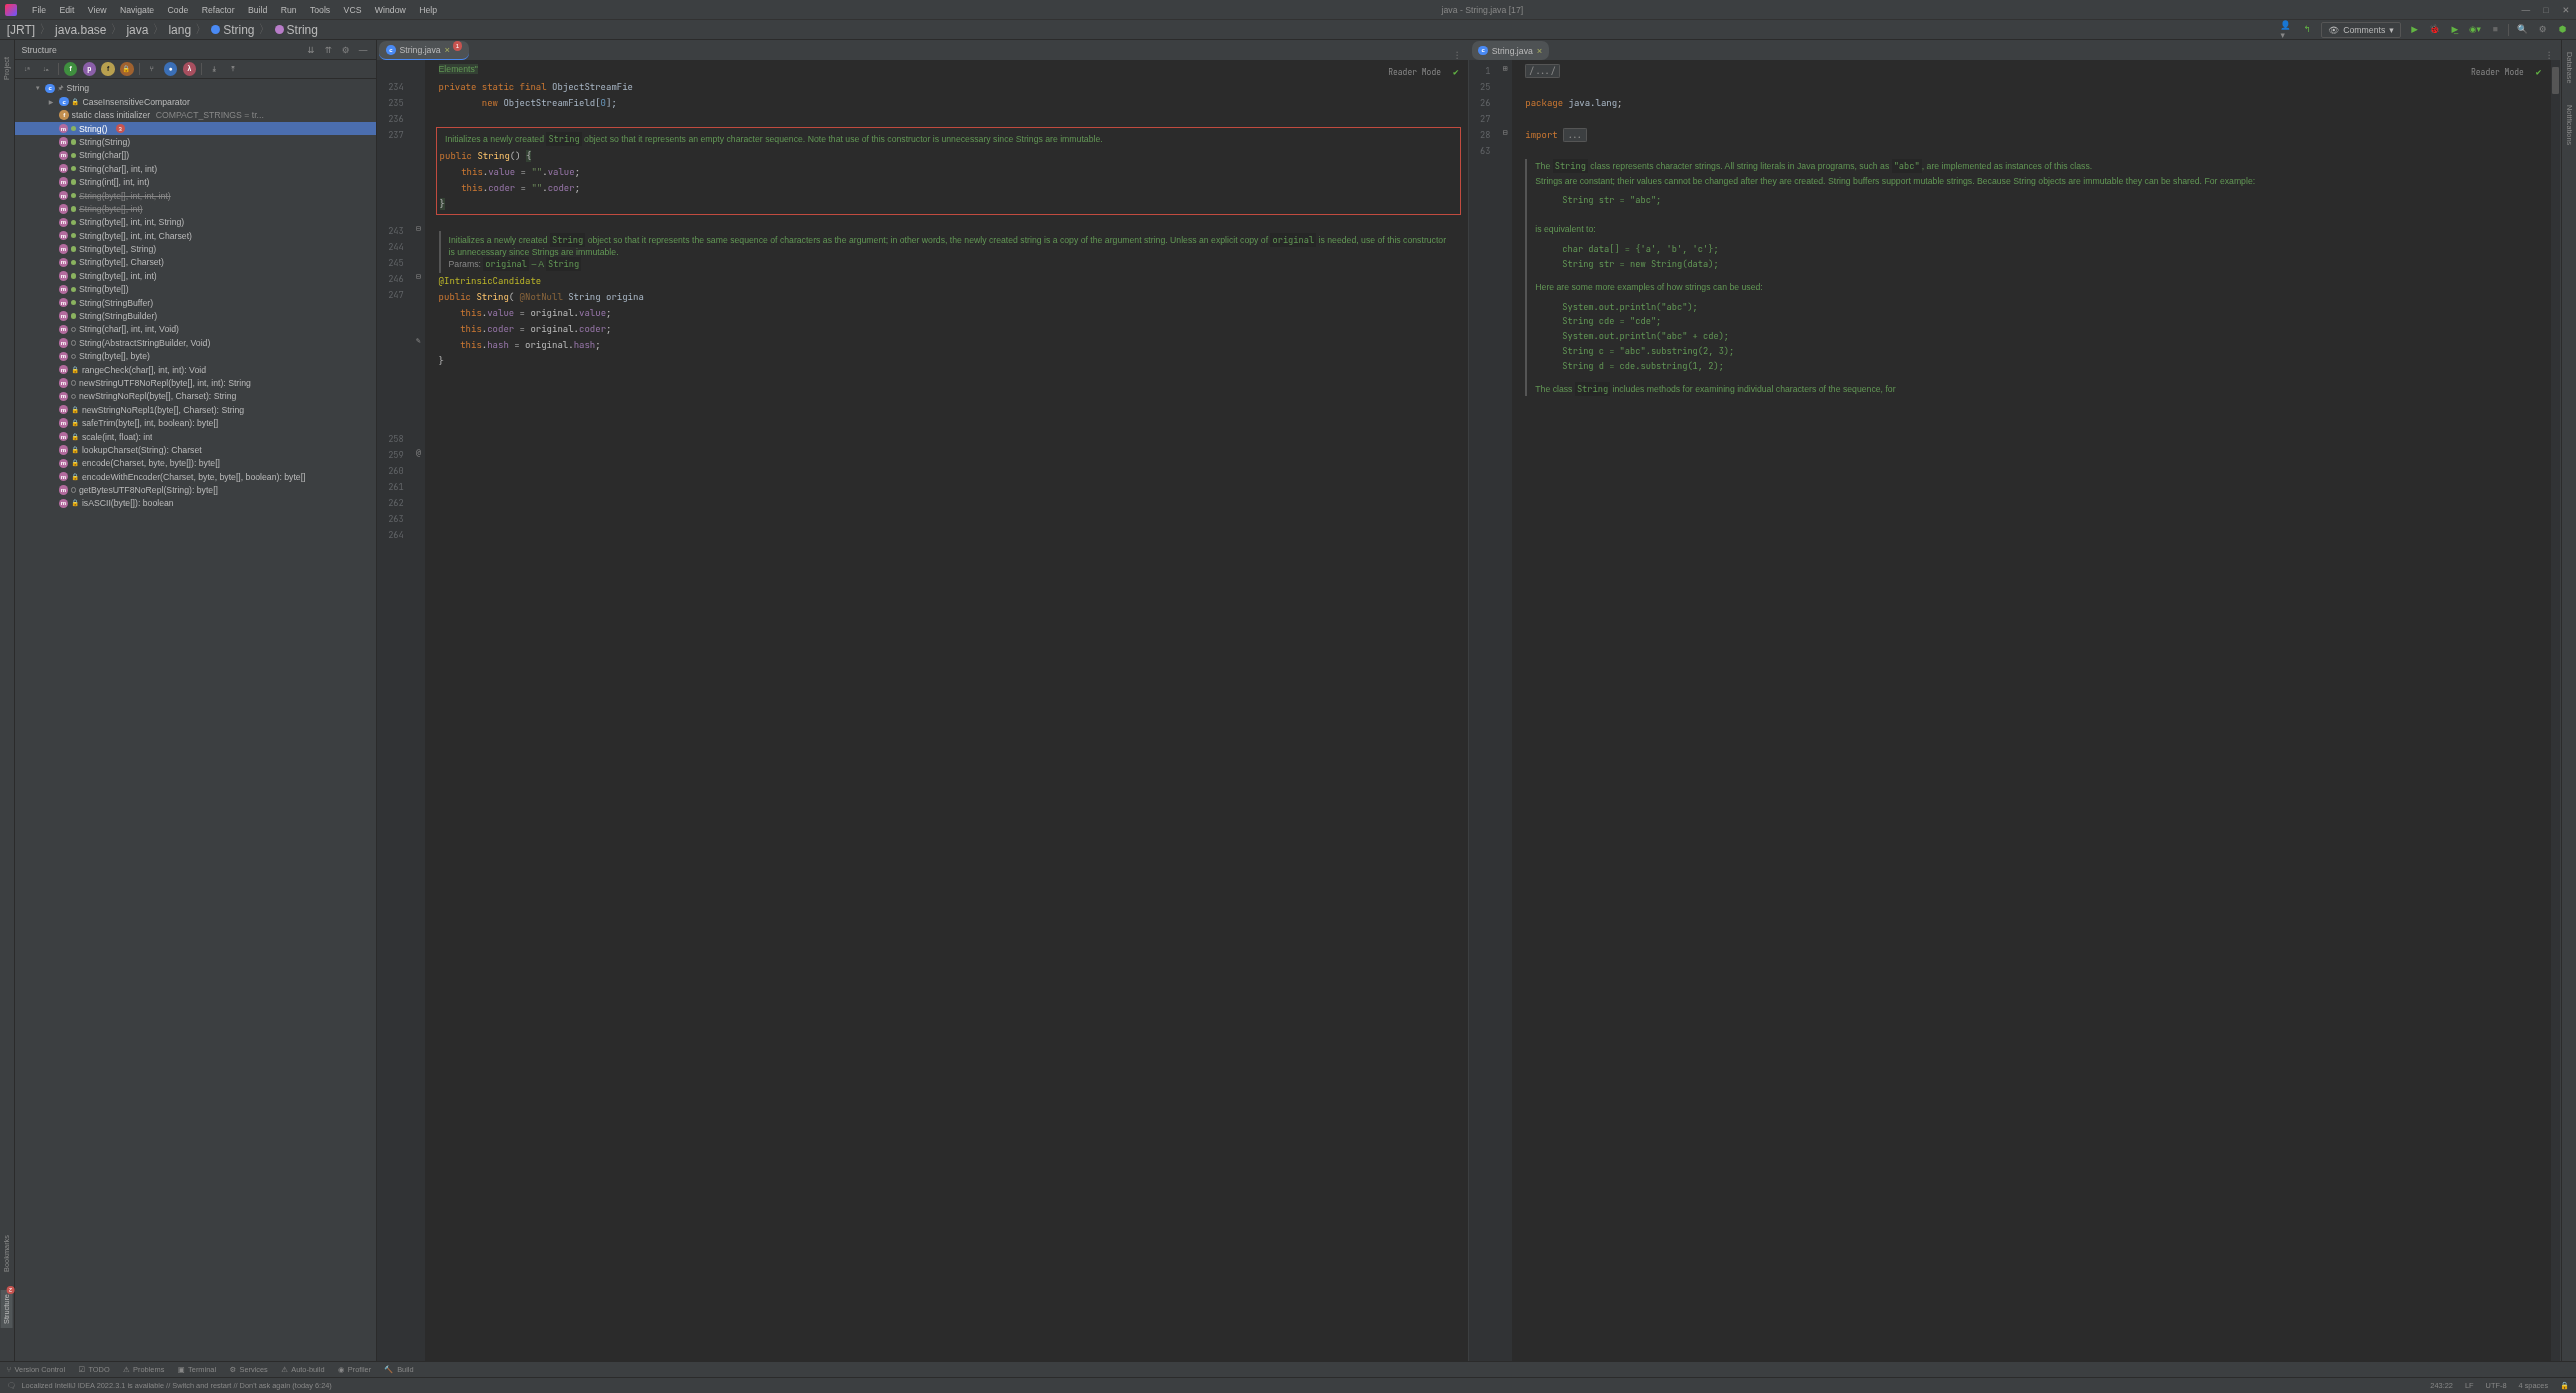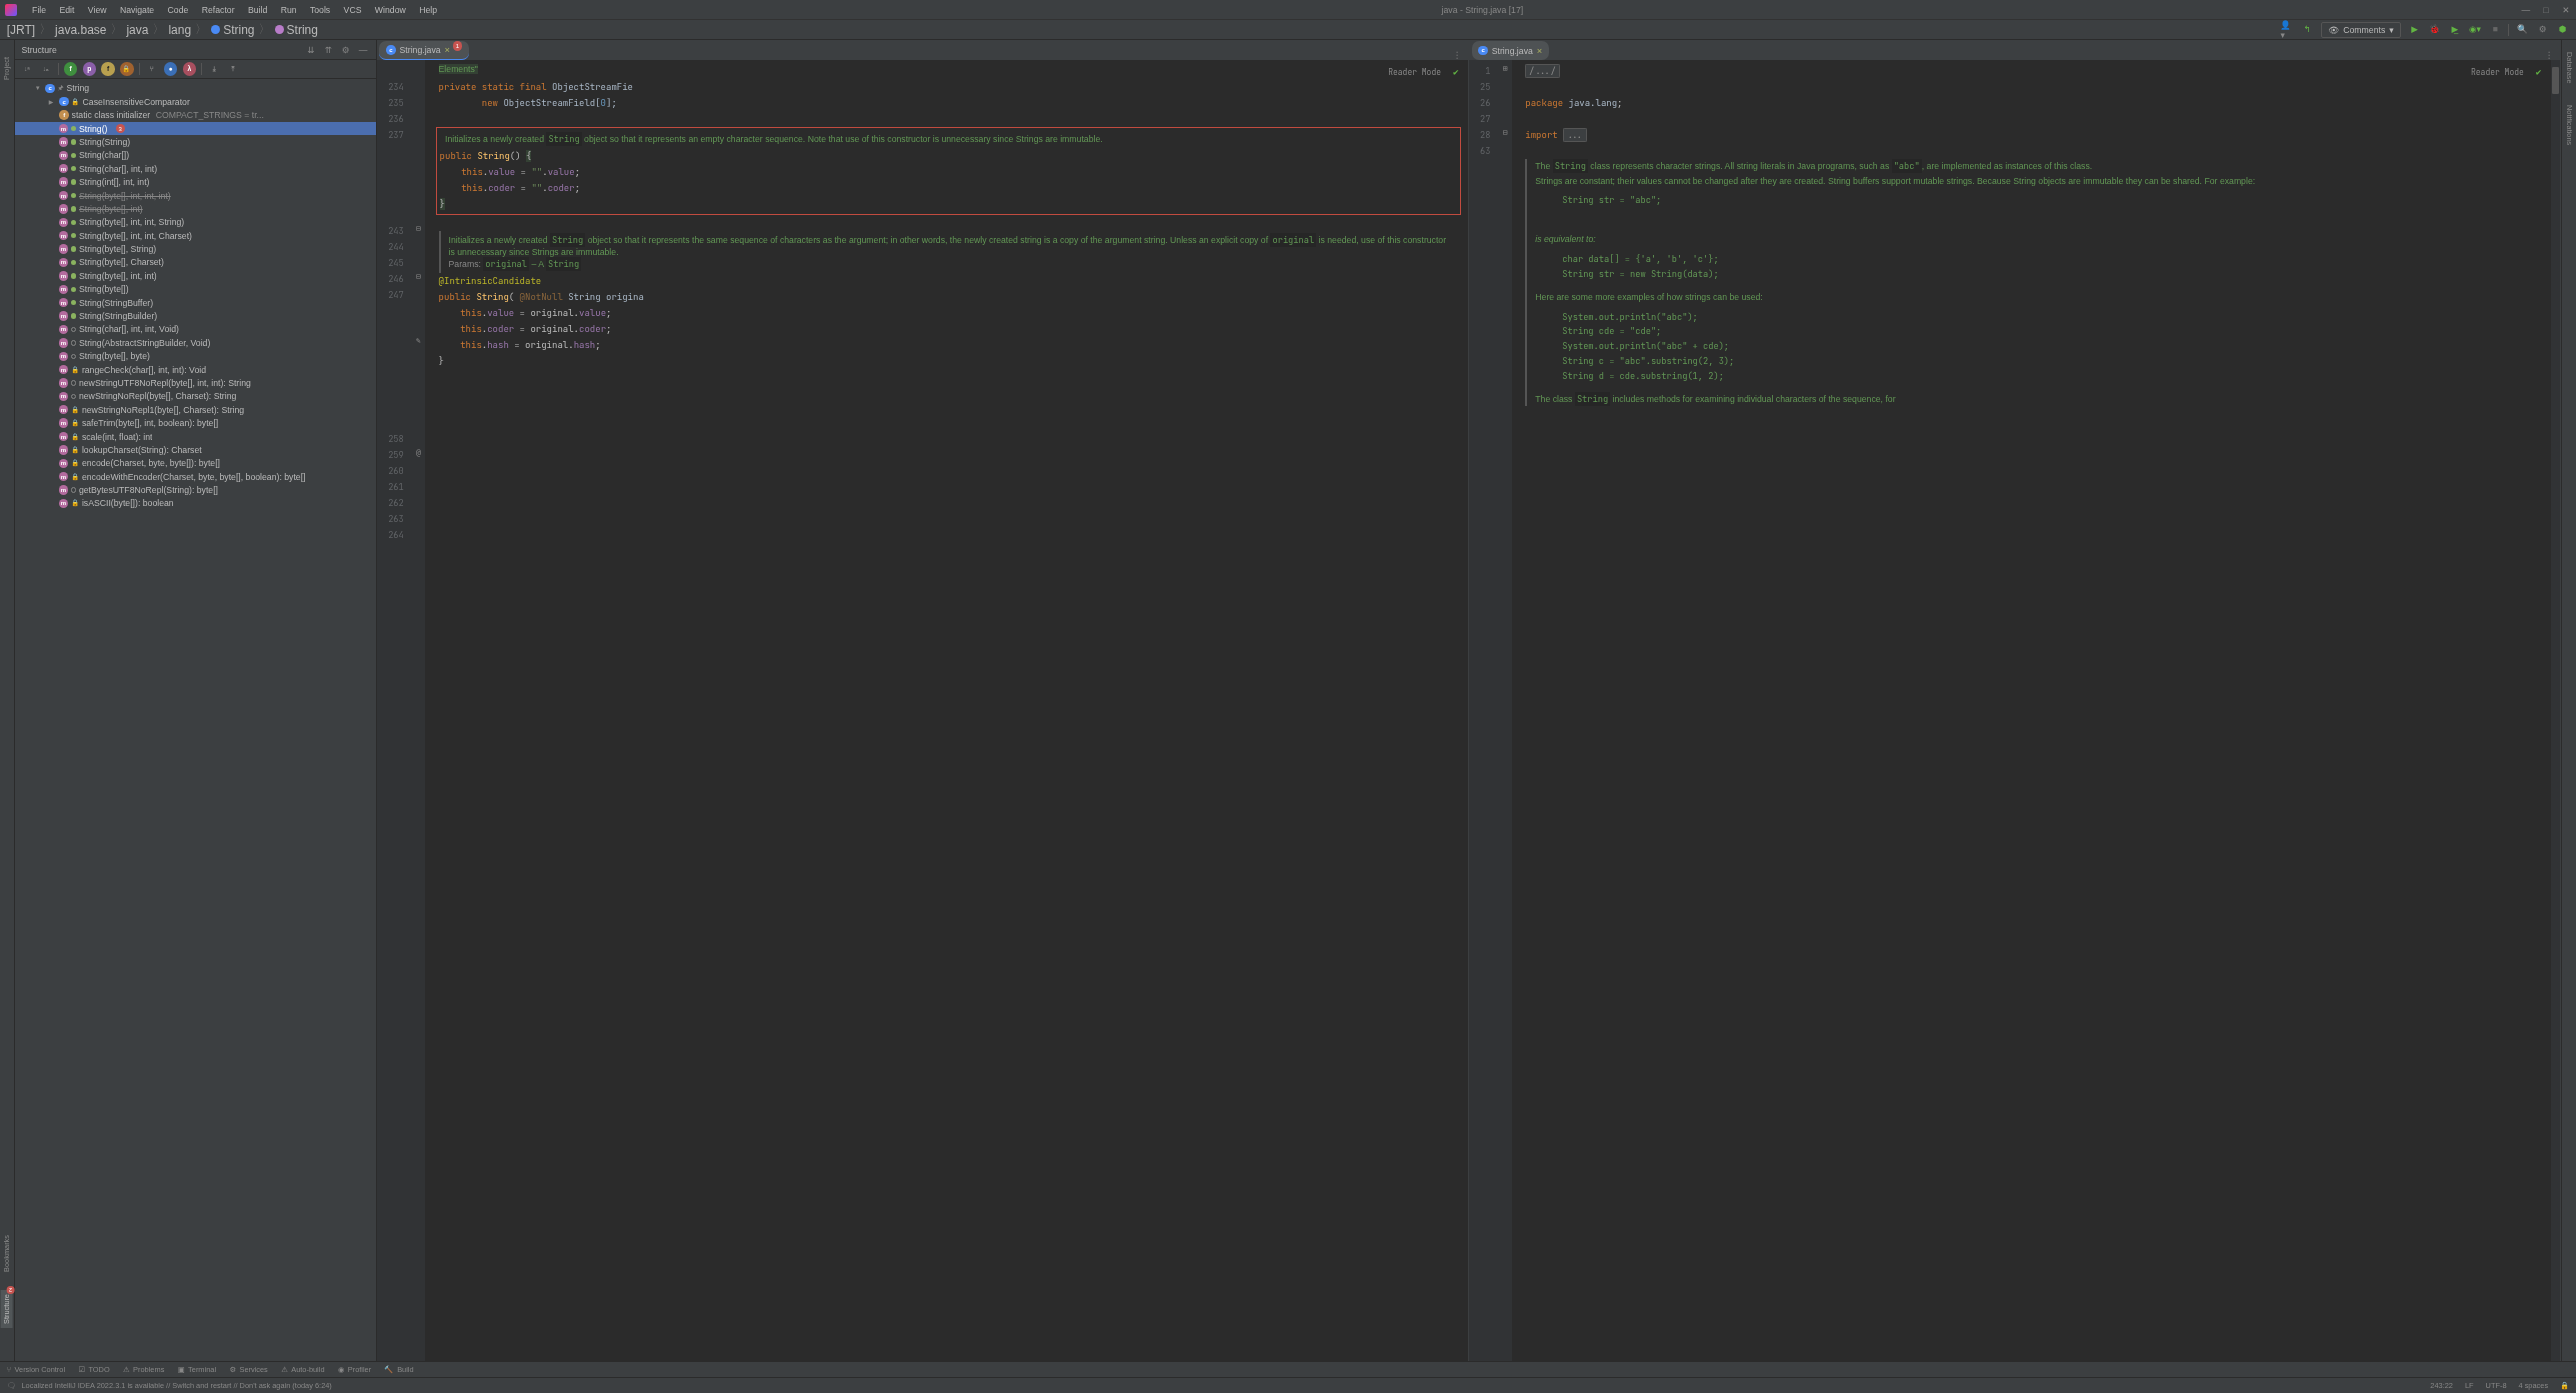--- a/index.html
+++ b/index.html
@@ -520,21 +520,21 @@
           <div class="code-line"><span class="code-fold">/.../</span></div>
           <div class="code-line"></div>
           <div class="code-line"><span class="kw">package </span><span class="type">java.lang</span>;</div>
           <div class="code-line"></div>
           <div class="code-line"><span class="kw">import </span><span class="code-fold">...</span></div>
           <div class="code-line"></div>
           <div class="doc-text" style="border-left:2px solid #555;padding:1.3px 8px;">
             <div>The <span class="doc-code">String</span> class represents character strings. All string literals in Java programs, such as <span class="doc-code">"abc"</span>, are implemented as instances of this class.</div>
             <div style="margin-top:2.7px;">Strings are constant; their values cannot be changed after they are created. String buffers support mutable strings. Because String objects are immutable they can be shared. For example:</div>
             <div class="doc-pre" style="margin-top:6.7px;">    String str = "abc";</div>
-            <div style="margin-top:25px;font-style:italic;">is equivalent to:</div>
+            <div style="margin-top:15px;">is equivalent to:</div>
             <div class="doc-pre" style="margin-top:6.7px;">    char data[] = {'a', 'b', 'c'};</div>
             <div class="doc-pre">    String str = new String(data);</div>
             <div style="margin-top:9.4px;">Here are some more examples of how strings can be used:</div>
             <div class="doc-pre" style="margin-top:6.7px;">    System.out.println("abc");</div>
             <div class="doc-pre">    String cde = "cde";</div>
             <div class="doc-pre">    System.out.println("abc" + cde);</div>
             <div class="doc-pre">    String c = "abc".substring(2, 3);</div>
             <div class="doc-pre">    String d = cde.substring(1, 2);</div>
             <div style="margin-top:9.4px;">The class  <span class="doc-code">String</span> includes methods for examining individual characters of the sequence, for</div>
           </div>

